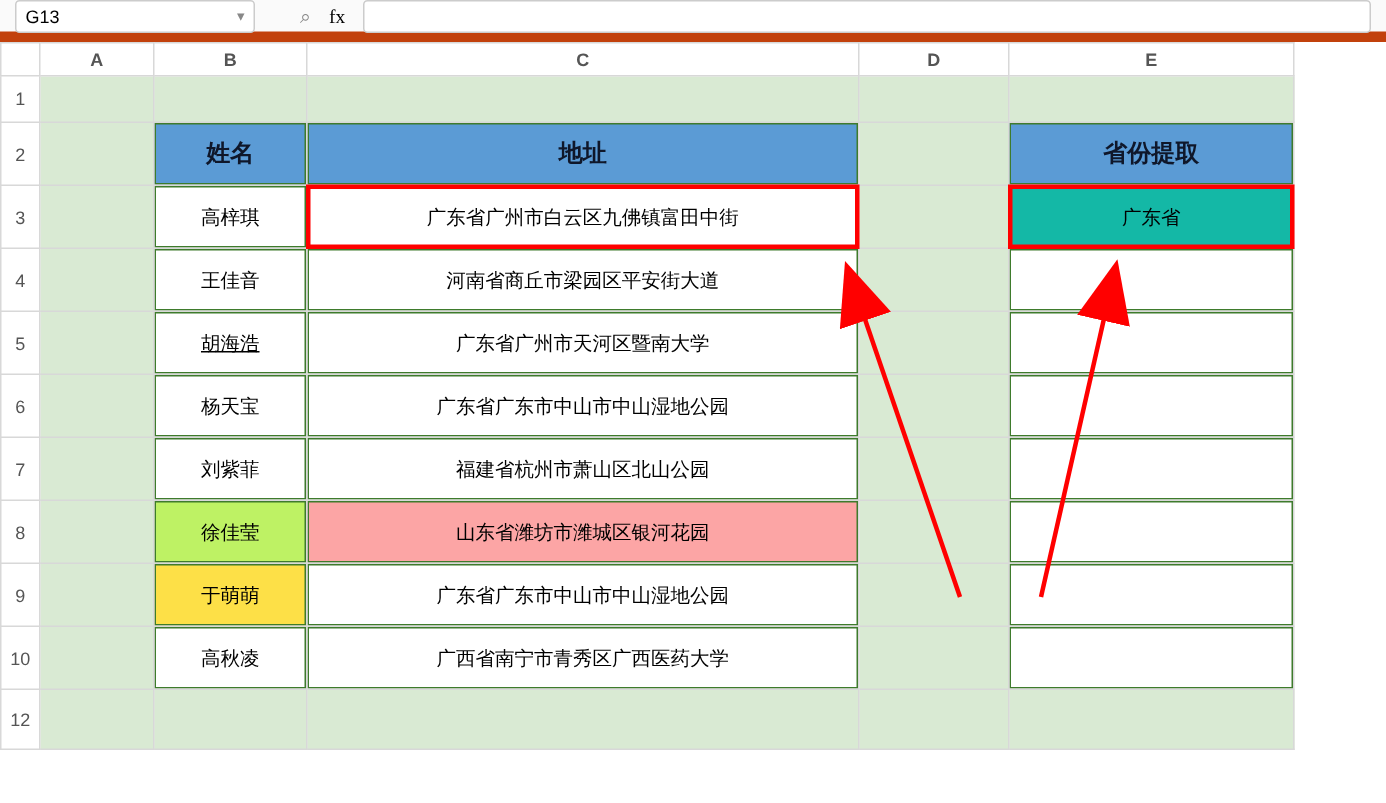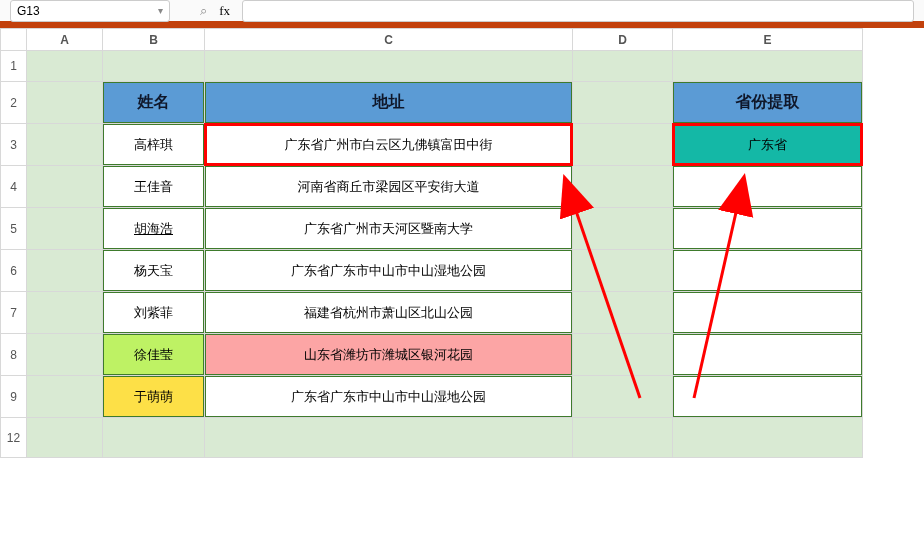--- a/index.html
+++ b/index.html
@@ -166,20 +166,34 @@
               <div class="inner cell-border" style="background:#fde047;">于萌萌</div>
             </td>
         <td class="shade">
               <div class="inner cell-border" style="background:#fff;">广东省广东市中山市中山湿地公园</div>
             </td>
         <td class="shade"></td>
         <td class="shade">
               <div class="inner cell-border" style="background:#fff;"></div>
             </td>
       </tr>
+      <tr class="data-row">
+        <td class="row-hdr">10</td>
+        <td class="shade"></td>
+        <td class="shade">
+              <div class="inner cell-border" style="background:#fff;">高秋凌</div>
+            </td>
+        <td class="shade">
+              <div class="inner cell-border" style="background:#fff;">广西省南宁市青秀区广西医药大学</div>
+            </td>
+        <td class="shade"></td>
+        <td class="shade">
+              <div class="inner cell-border" style="background:#fff;"></div>
+            </td>
+      </tr>
       <tr style="height:40px">
         <td class="row-hdr">12</td>
         <td class="shade"></td>
         <td class="shade"></td>
         <td class="shade"></td>
         <td class="shade"></td>
         <td class="shade"></td>
       </tr>
     </tbody>
       </table>

